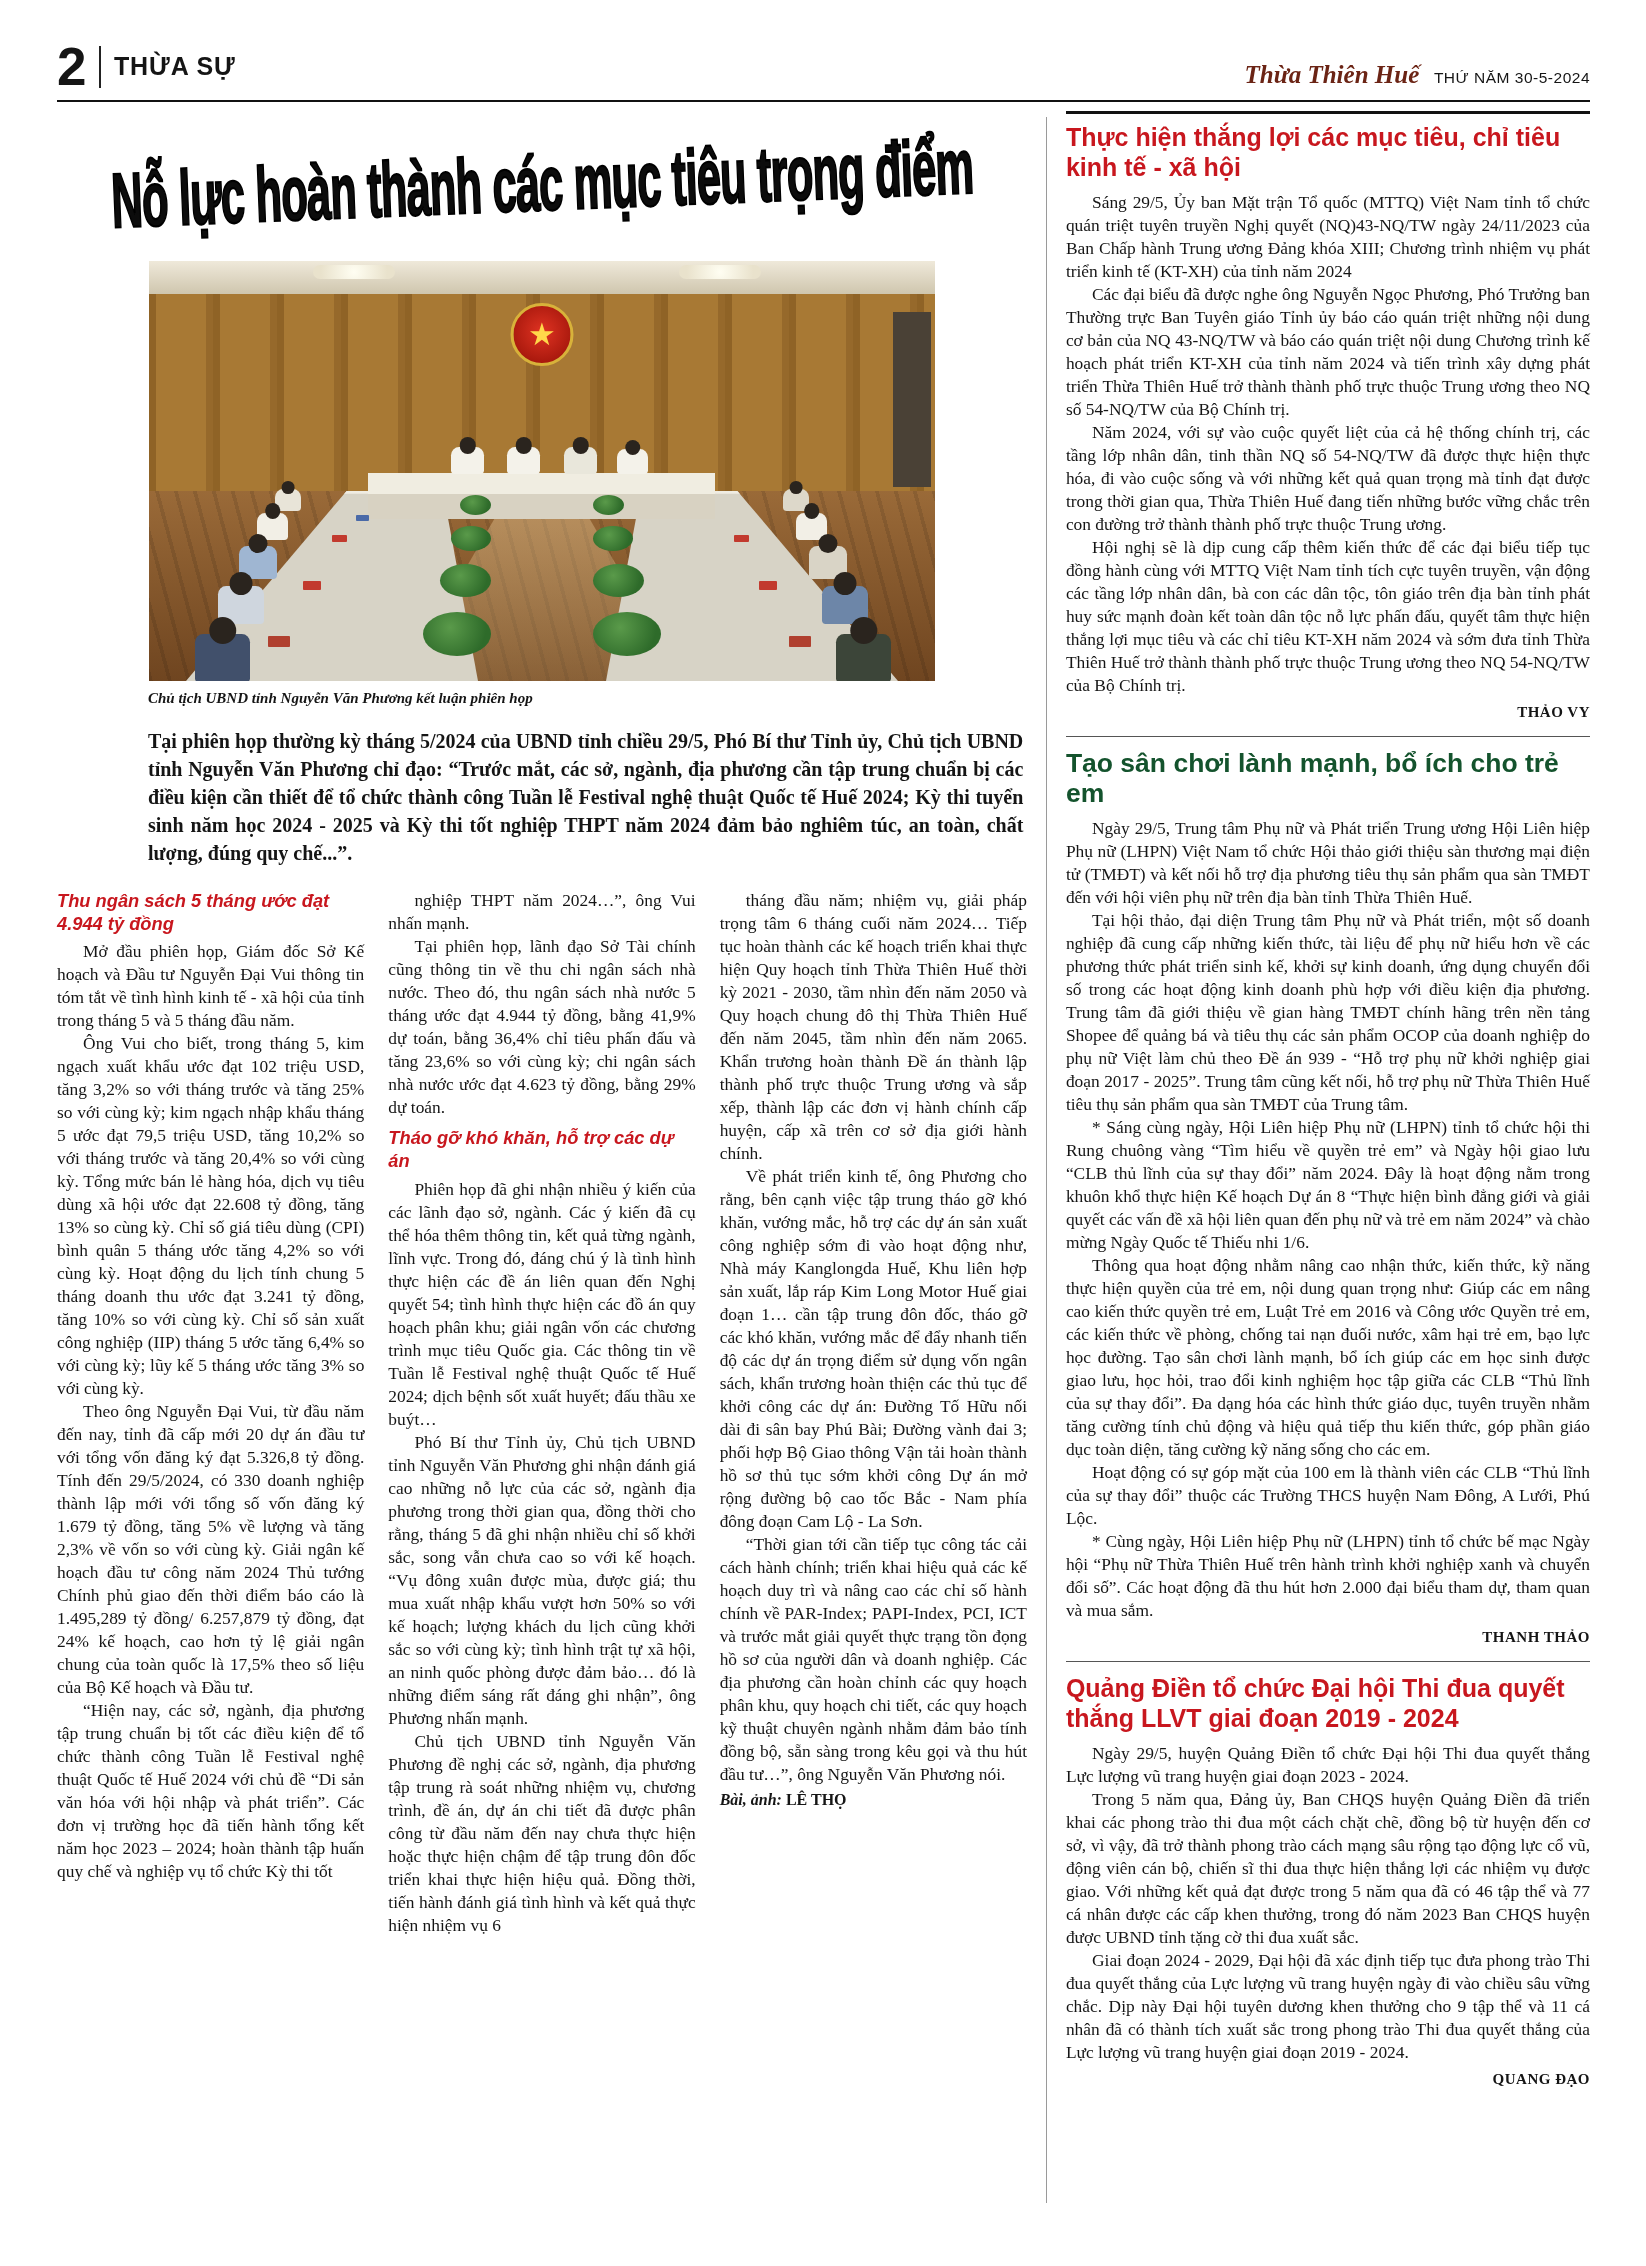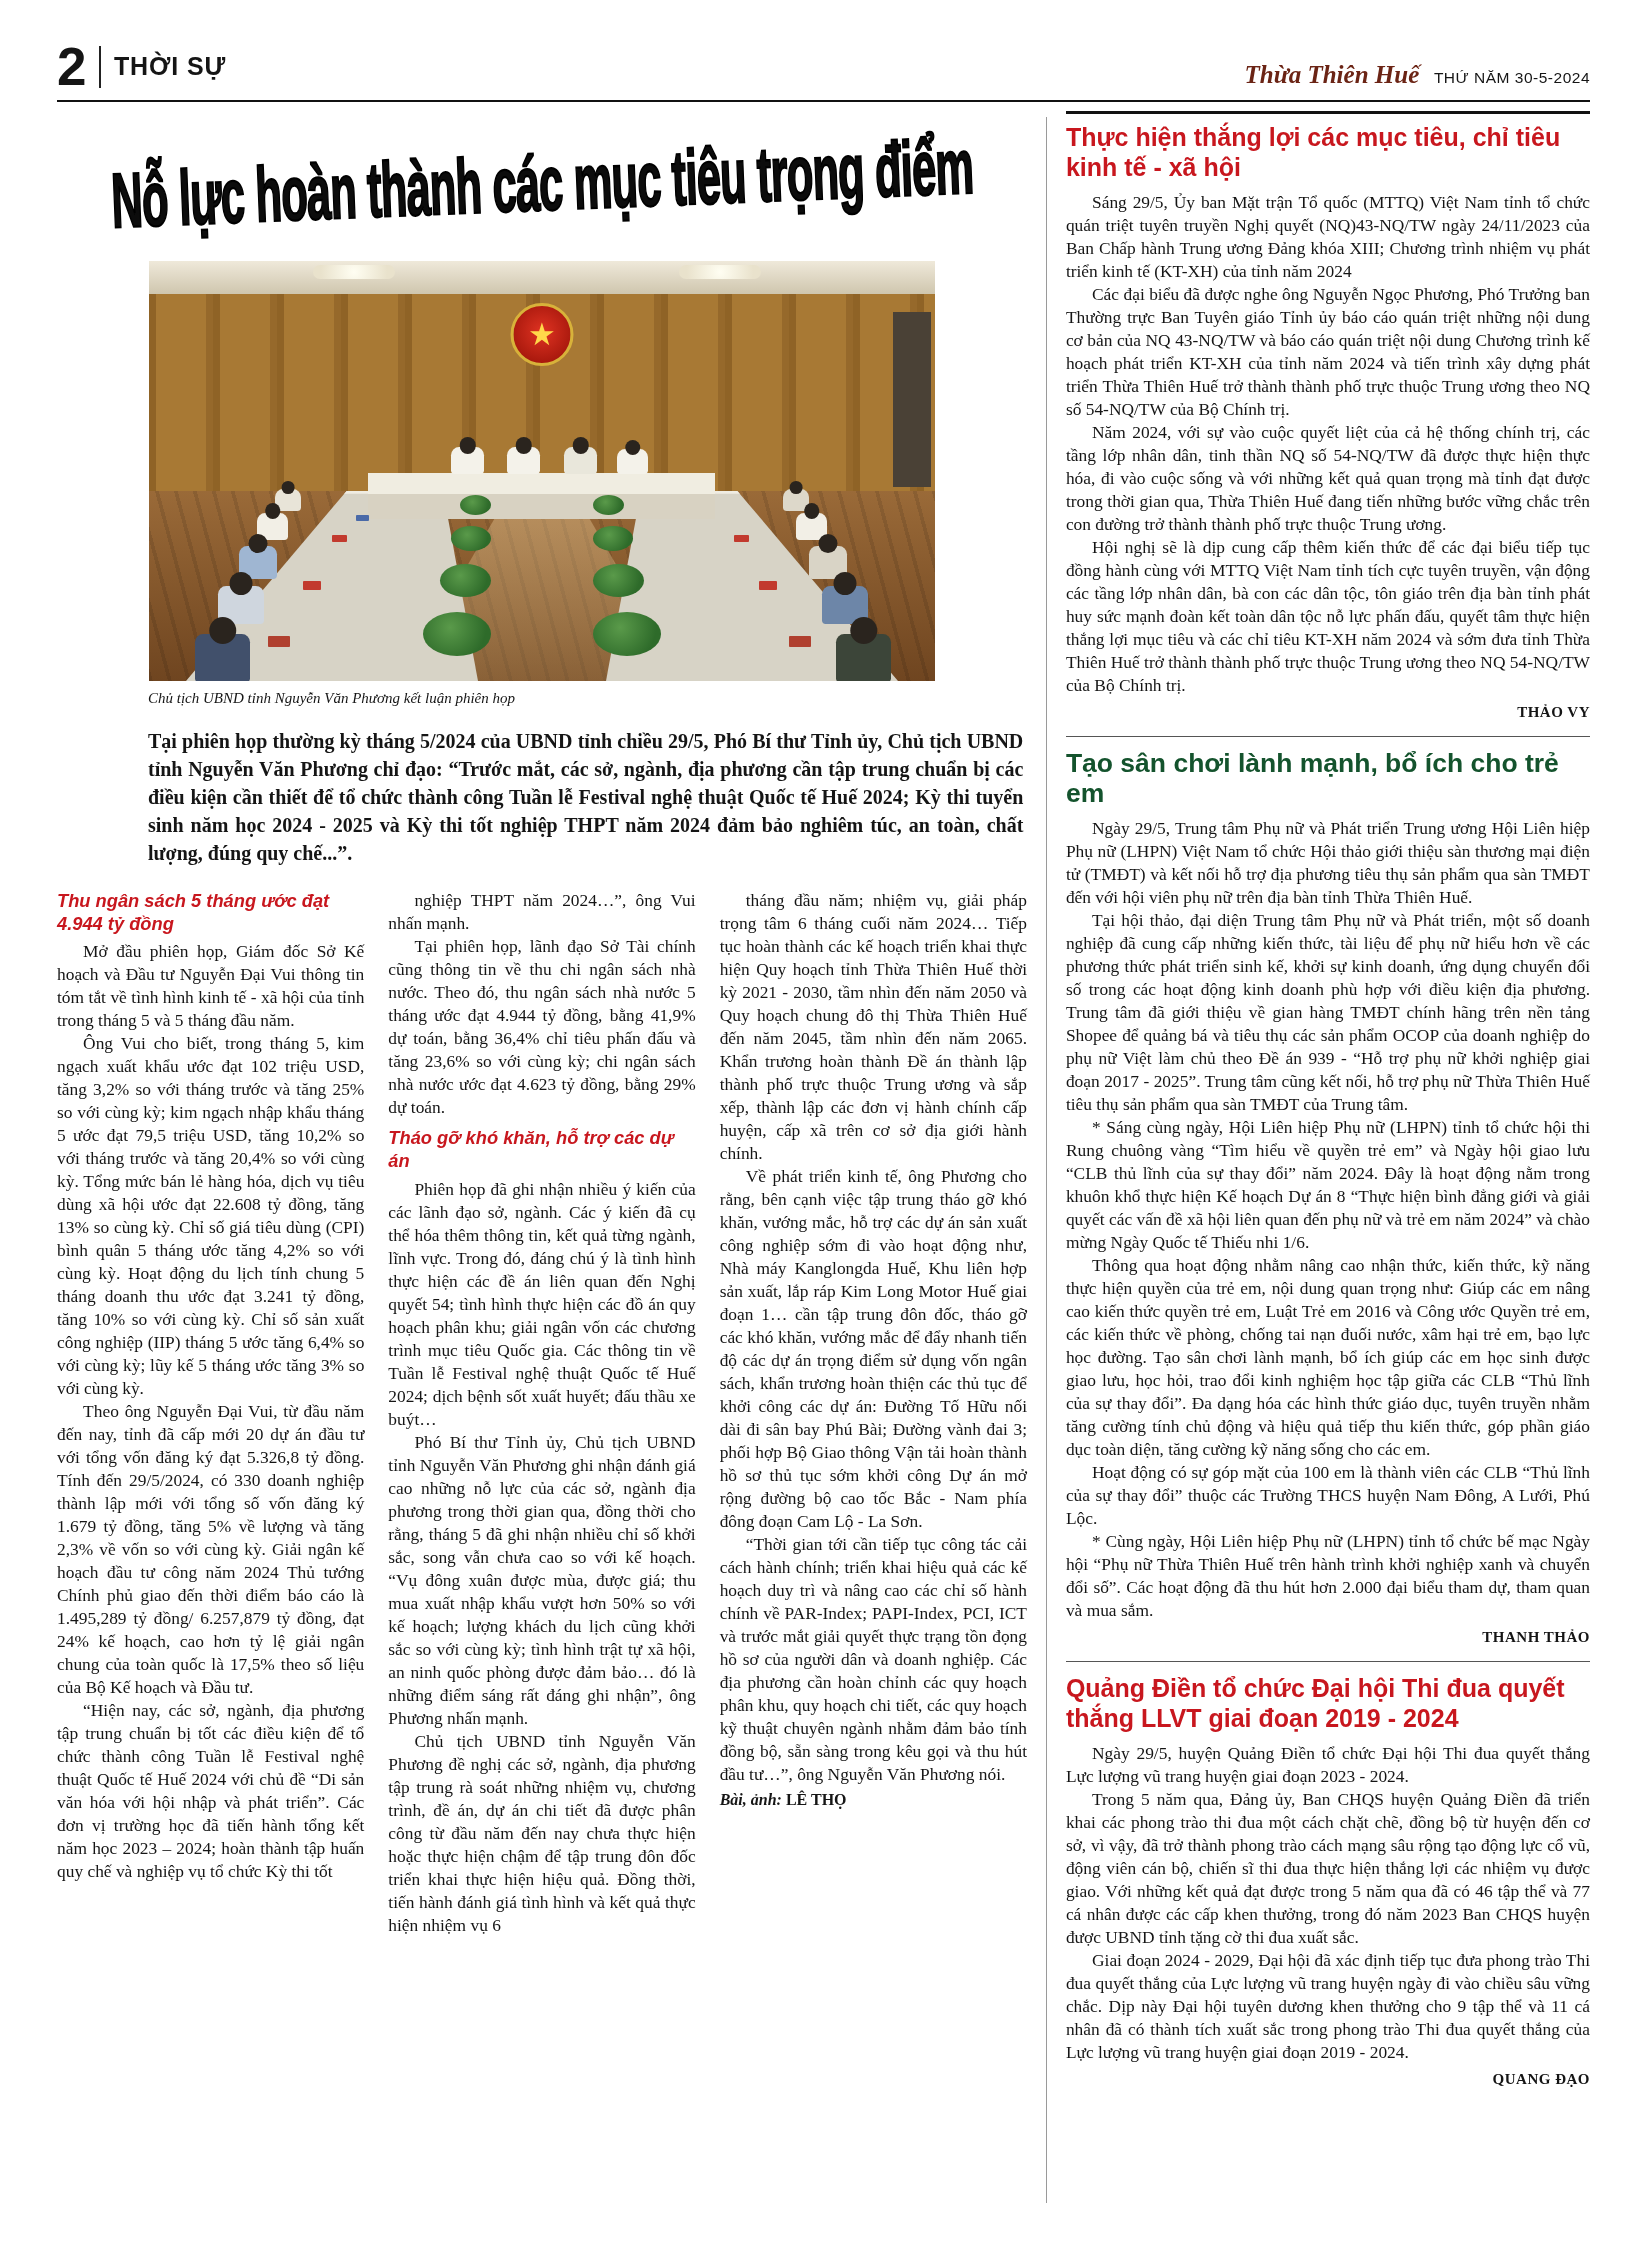--- a/index.html
+++ b/index.html
@@ -60,21 +60,21 @@
   .side-table{position:absolute;top:230px;width:292px;height:190px;background:#d7d3c6;
     box-shadow:inset 0 2.7px 0 #efece2;}
   .side-table.lt{left:37px;clip-path:polygon(55% 0,88% 0,100% 100%,0 100%);}
   .side-table.rt{left:457px;clip-path:polygon(12% 0,45% 0,100% 100%,0 100%);}
   .person{position:absolute;border-radius:8.2px 8.2px 3.7px 3.7px;}
   .person::before{content:"";position:absolute;left:50%;transform:translateX(-50%);
     top:-36%;width:50%;aspect-ratio:1/1;border-radius:50%;background:#2a241e;}
   .plant{position:absolute;border-radius:50%;
     background:radial-gradient(circle at 40% 35%,#5a9a4a,#2e6b2a 72%);}
   .folder{position:absolute;border-radius:0.9px;}
-  .ph-caption{font-style:italic;font-weight:normal;font-size:15px;margin:9.1px 0 0 91px;}
+  .ph-caption{font-style:italic;font-weight:bold;font-size:15px;margin:9.1px 0 0 91px;}
   
   .lede{font-weight:bold;font-size:20px;line-height:28px;text-align:justify;
     margin:20px 3.7px 0 91px;}
   
   .cols{display:flex;gap:24px;margin-top:22px;}
   .col{flex:1;min-width:0;}
   .col p, .right-col p{font-size:17.4px;line-height:23px;text-align:justify;
     margin:0;text-indent:1.5em;}
   .subhead{font-family:"Liberation Sans",sans-serif;font-weight:bold;font-size:18.3px;
     line-height:23px;color:#c8171e;margin:1.8px 0 5.5px;}
@@ -95,21 +95,21 @@
 </style>
 </head>
 <body>
 
 <div class="page">
 
   <header class="hdr">
     <div class="hdr-left">
       <span class="pg-num">2</span>
       <span class="hdr-bar"></span>
-      <span class="section">THỜI SỰ</span>
+      <span class="section">THỪA SỰ</span>
     </div>
     <div class="hdr-right">
       <span class="masthead">Thừa Thiên Huế</span>
       <span class="issue-date">THỨ NĂM 30-5-2024</span>
     </div>
   </header>
 
   <div class="content">
 
     <div class="left-col">

